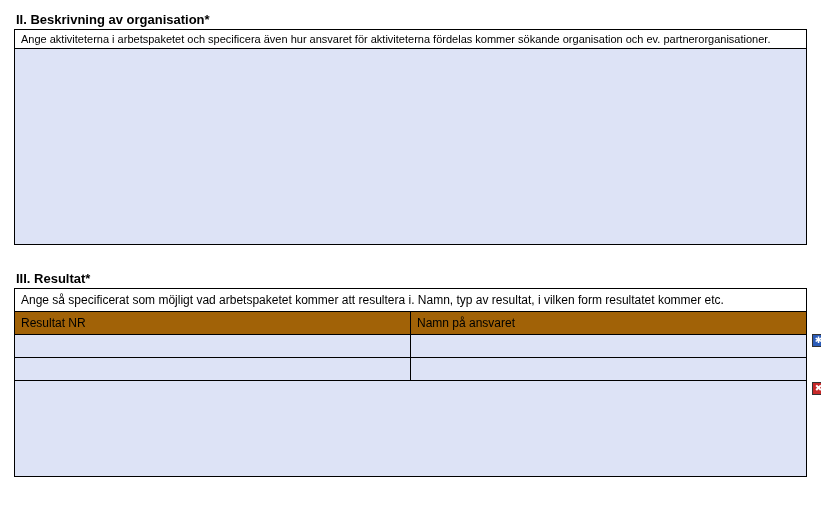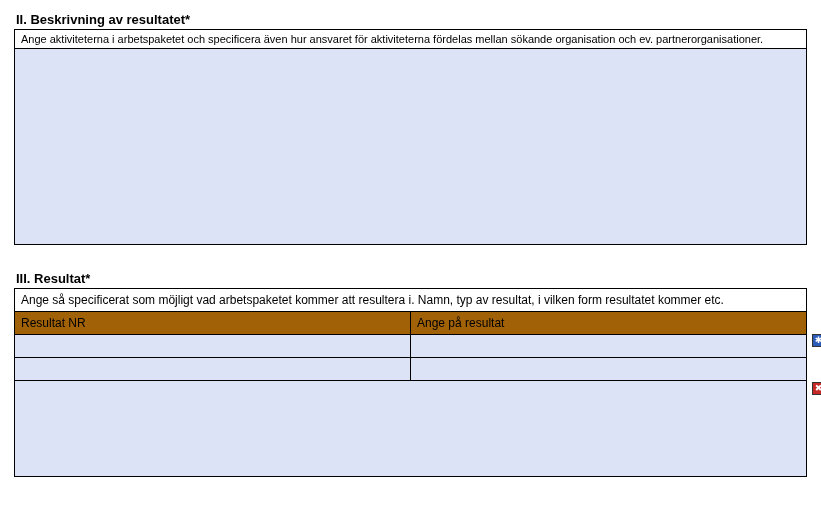--- a/index.html
+++ b/index.html
@@ -76,41 +76,41 @@
     color: #fff;
   }
   .icon-del {
     background: #c62828;
     color: #fff;
   }
 </style>
 </head>
 <body>
 
-<div class="section-heading">II. Beskrivning av resultatet*</div>
+<div class="section-heading">II. Beskrivning av organisation*</div>
 
 <div class="box">
-  <div class="instruction">Ange aktiviteterna i arbetspaketet och specificera även hur ansvaret för aktiviteterna fördelas mellan sökande organisation och ev. partnerorganisationer.</div>
+  <div class="instruction">Ange aktiviteterna i arbetspaketet och specificera även hur ansvaret för aktiviteterna fördelas kommer sökande organisation och ev. partnerorganisationer.</div>
   <div class="textarea-block sec2-textarea"></div>
 </div>
 
 <div class="spacer-mid"></div>
 
 <div class="section-heading">III. Resultat*</div>
 
 <div class="tbl-wrap">
 
   <table class="res-table box">
     <tbody>
         <tr>
       <td colspan="2" class="instruction" style="border:1px solid #000;">Ange så specificerat som möjligt vad arbetspaketet kommer att resultera i. Namn, typ av resultat, i vilken form resultatet kommer etc.</td>
     </tr>
     <tr>
       <th class="col-nr header-cell">Resultat NR</th>
-      <th class="header-cell">Ange på resultat</th>
+      <th class="header-cell">Namn på ansvaret</th>
     </tr>
     <tr>
       <td class="col-nr input-cell"></td>
       <td class="input-cell"></td>
     </tr>
     <tr>
       <td class="col-nr input-cell"></td>
       <td class="input-cell"></td>
     </tr>
     <tr>

